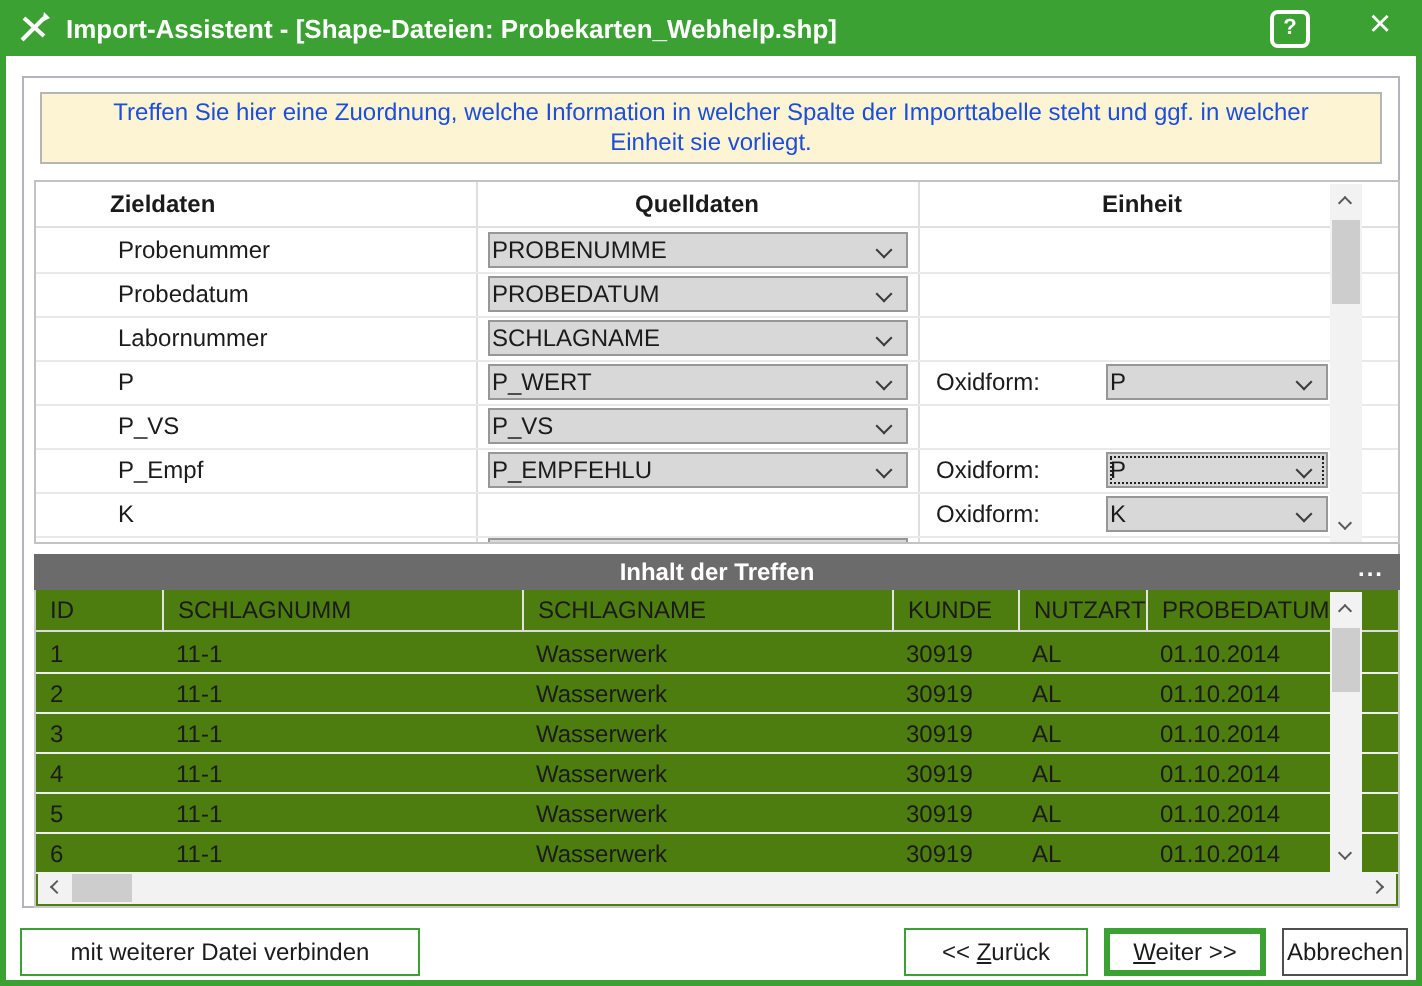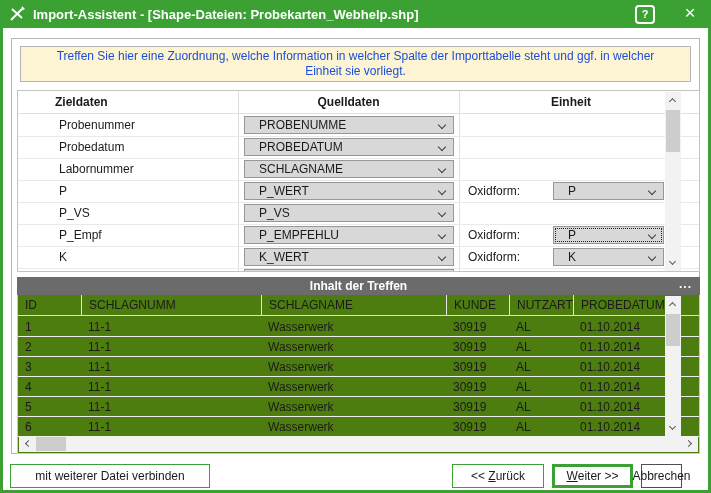--- a/index.html
+++ b/index.html
@@ -33,21 +33,21 @@
   .mapping{position:absolute;left:5px;top:51px;width:683px;height:182px;border:1px solid #c3c3c3;overflow:hidden;background:#fff;}
   .map-sep{position:absolute;top:0;bottom:0;width:1px;background:#dedede;}
   .map-header{position:absolute;left:0;top:0;right:0;height:23px;border-bottom:1px solid #e0e0e0;font-weight:bold;}
   .mh-target{position:absolute;left:7px;top:0;line-height:23px;margin-left:30px;}
   .mh-source{position:absolute;left:220px;width:221px;top:0;line-height:23px;text-align:center;}
   .mh-unit{position:absolute;left:441px;width:224px;top:0;line-height:23px;text-align:center;}
   .map-rows{position:absolute;left:0;top:24px;right:0;}
   .map-row{position:relative;height:22px;border-bottom:1px solid #e9e9e9;}
   .map-target{position:absolute;left:7px;top:0;line-height:21px;margin-left:34px;}
   .dropdown{position:absolute;top:1px;height:18px;background:#d8d8d8;border:1px solid #979797;
-    line-height:17px;padding-left:14px;overflow:hidden;cursor:default;}
+    line-height:17px;padding-left:1px;overflow:hidden;cursor:default;}
   .dd-source{left:226px;width:210px;}
   .dd-unit{left:535px;width:111px;}
   .dropdown.focused{outline:1px dotted #222;outline-offset:-3px;}
   .chev{position:absolute;right:8px;top:5px;width:6px;height:6px;
     border-right:1px solid #3c3c3c;border-bottom:1px solid #3c3c3c;transform:rotate(45deg);}
   .unit-label{position:absolute;left:450px;top:0;line-height:21px;}
   .partial-row{position:absolute;left:226px;top:178px;width:210px;height:6px;background:#d8d8d8;border:1px solid #979797;border-bottom:none;}
   
   .vscroll{position:absolute;width:16px;background:#f2f2f2;}
   .sb-arrow{position:absolute;width:16px;height:16px;background:#f2f2f2;}
@@ -74,21 +74,21 @@
   .hscroll{position:absolute;left:1px;right:1px;bottom:1px;height:16px;background:#f2f2f2;}
   .hscroll .sb-arrow{top:0;}
   
   .btn{position:absolute;top:436px;height:24px;background:#fff;text-align:center;
     font-family:"Liberation Sans",sans-serif;font-size:12px;color:#1b1b1b;cursor:default;
     display:flex;align-items:center;justify-content:center;}
   .btn .u{text-decoration:underline;}
   .btn-merge{left:7px;width:200px;border:1px solid #3ba133;}
   .btn-back{left:449px;width:92px;border:1px solid #3ba133;}
   .btn-next{left:549px;width:81px;border:3px solid #3ba133;font-weight:normal;}
-  .btn-cancel{left:638px;width:41px;border:1px solid #4f4f4f;text-align:right;}
+  .btn-cancel{left:638px;width:63px;border:1px solid #4f4f4f;text-align:right;}
 </style>
 </head>
 <body>
 
 <div class="dialog">
 
   <div class="titlebar">
     <svg class="app-icon" viewBox="0 0 18 18">
       <g stroke="#ffffff" stroke-width="2" fill="none">
         <path d="M3 15 L14 4"></path>
@@ -141,21 +141,20 @@
               <div class="dropdown dd-source"><span>P_VS</span><span class="chev"></span></div>
             </div>
             <div class="map-row">
               <span class="map-target">P_Empf</span>
               <div class="dropdown dd-source"><span>P_EMPFEHLU</span><span class="chev"></span></div>
               <span class="unit-label">Oxidform:</span>
               <div class="dropdown dd-unit focused"><span>P</span><span class="chev"></span></div>
             </div>
             <div class="map-row">
               <span class="map-target">K</span>
-              <div class="dropdown dd-source"><span>K_WERT</span><span class="chev"></span></div>
               <span class="unit-label">Oxidform:</span>
               <div class="dropdown dd-unit"><span>K</span><span class="chev"></span></div>
             </div>
           </div>
         <div class="partial-row"></div>
         <div class="vscroll map-vscroll">
           <div class="sb-arrow sb-up" style="top:0;">
               <span class="sb-chev"></span>
             </div>
           <div class="sb-thumb" style="top:18px;height:42px;"></div>

